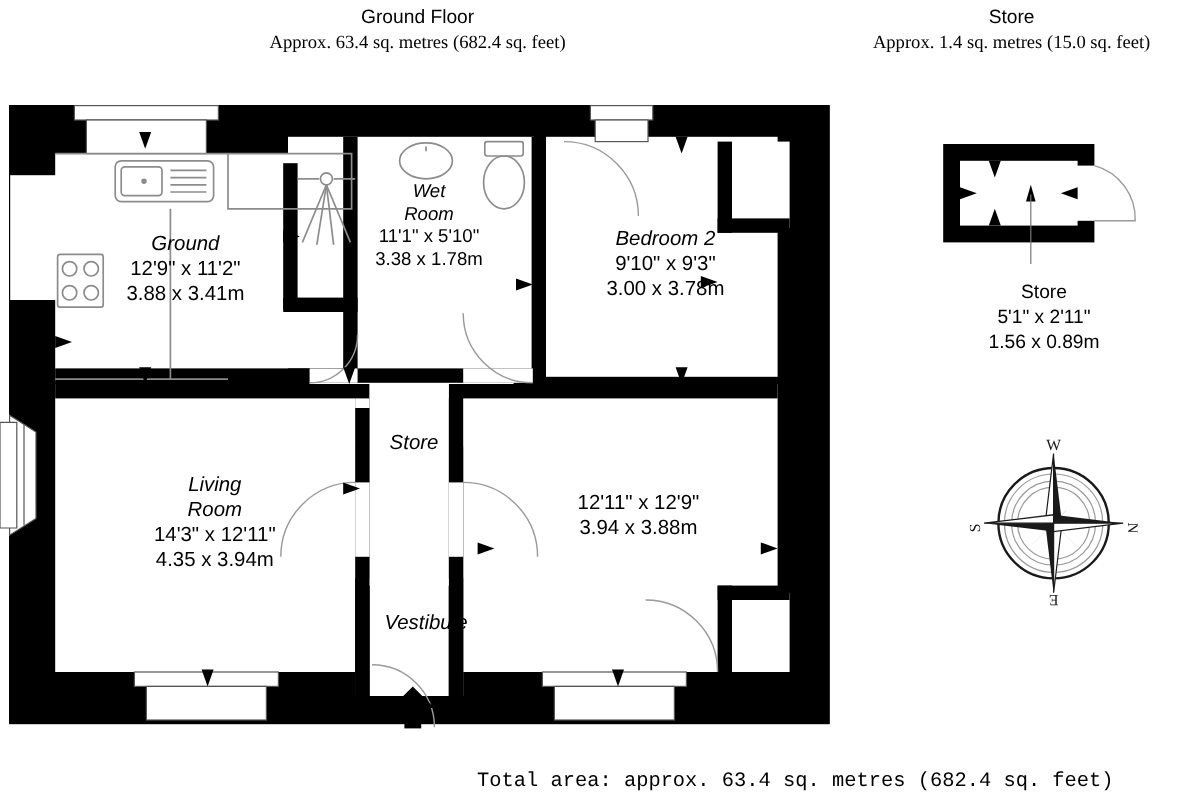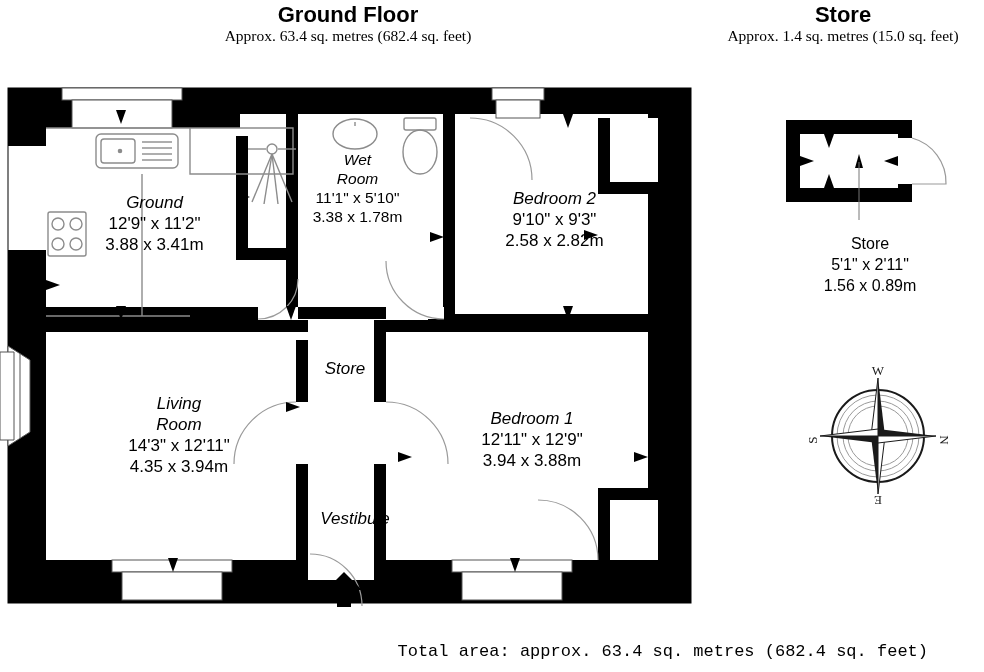--- a/index.html
+++ b/index.html
@@ -23,22 +23,22 @@
     height: 672px;
   }
 
   
   .heading-block {
     position: absolute;
     text-align: center;
   }
   .heading-title {
     font-family: "Liberation Sans", sans-serif;
-    font-size: 22px;
-    font-weight: 700;
+    font-size: 16px;
+    font-weight: 400;
     line-height: 23px;
     white-space: nowrap;
   }
   .heading-sub {
     font-family: "Liberation Serif", serif;
     font-size: 15.5px;
     font-weight: 400;
     line-height: 20px;
     white-space: nowrap;
     margin-top: 0;
@@ -310,32 +310,31 @@
   <div class="room-label small" id="label-wet-room" style="left:295px; top:150px; width:125px;">
     <div class="rl-name">Wet</div>
     <div class="rl-name">Room</div>
     <div class="rl-imp">11'1" x 5'10"</div>
     <div class="rl-met">3.38 x 1.78m</div>
   </div>
 
   <div class="room-label" id="label-bedroom-2" style="left:483px; top:188px; width:143px;">
     <div class="rl-name">Bedroom 2</div>
     <div class="rl-imp">9'10" x 9'3"</div>
-    <div class="rl-met">2.58 x 2.82m</div>
+    <div class="rl-met">3.00 x 3.78m</div>
   </div>
 
   <div class="room-label" id="label-living-room" style="left:105px; top:393px; width:148px;">
     <div class="rl-name">Living</div>
     <div class="rl-name">Room</div>
     <div class="rl-imp">14'3" x 12'11"</div>
     <div class="rl-met">4.35 x 3.94m</div>
   </div>
 
   <div class="room-label" id="label-bedroom-1" style="left:452px; top:408px; width:160px;">
-    <div class="rl-name">Bedroom 1</div>
     <div class="rl-imp">12'11" x 12'9"</div>
     <div class="rl-met">3.94 x 3.88m</div>
   </div>
 
   <div class="room-label" id="label-hall" style="left:300px; top:358px; width:90px;">
     <div class="rl-name">Store</div>
   </div>
 
   <div class="room-label" id="label-vestibule" style="left:295px; top:508px; width:120px;">
     <div class="rl-name">Vestibule</div>

